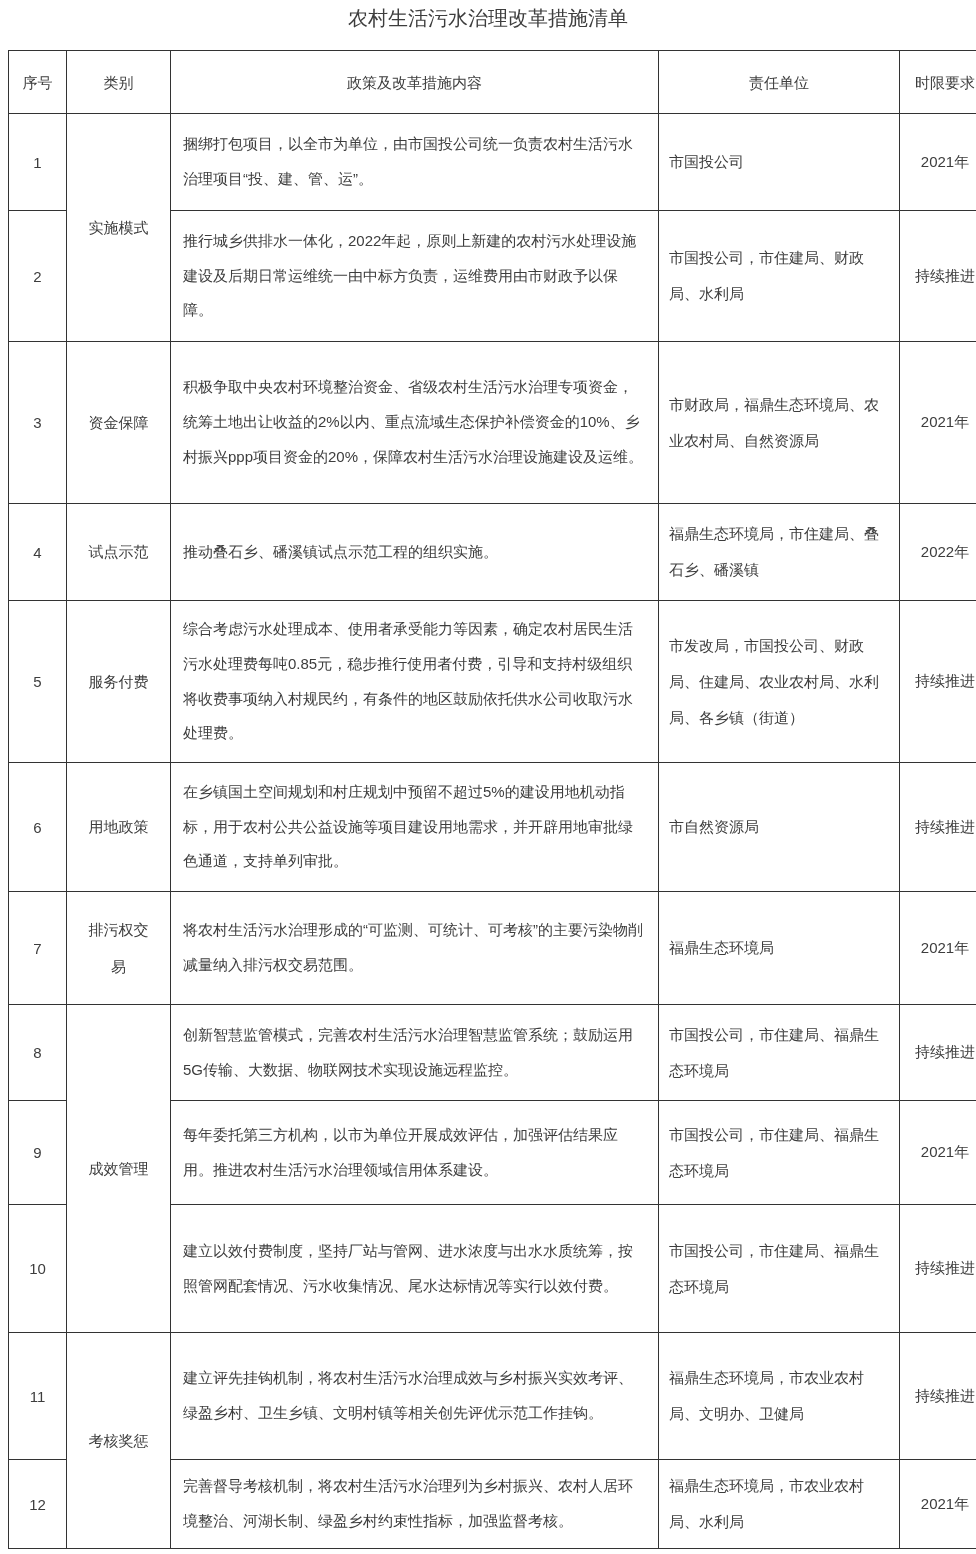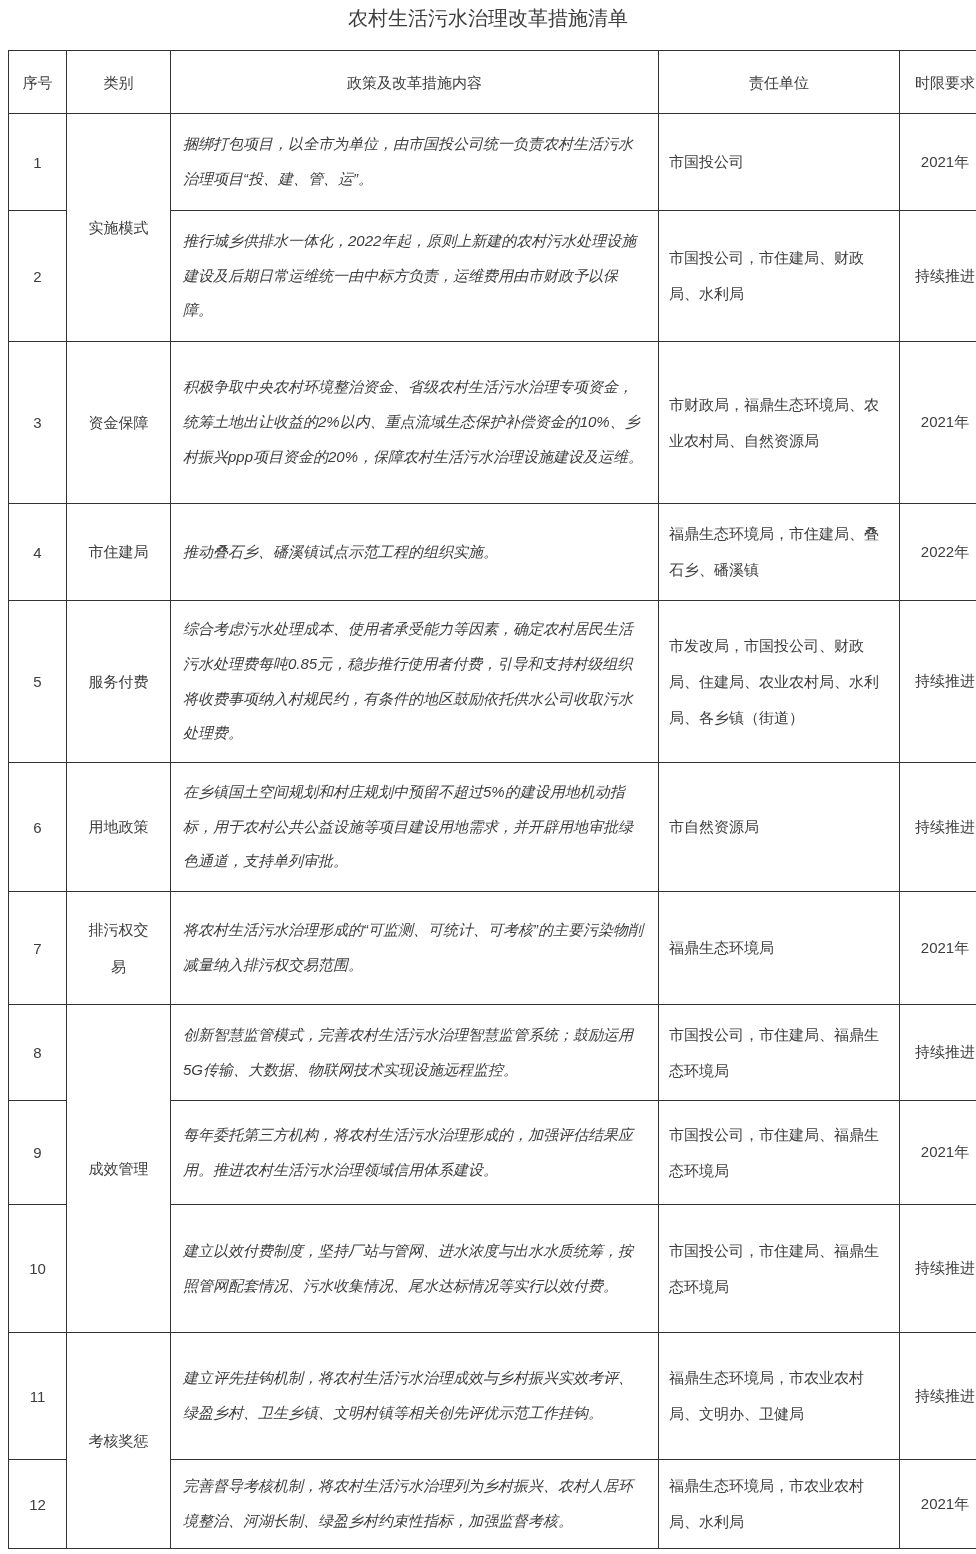--- a/index.html
+++ b/index.html
@@ -40,21 +40,21 @@
     background: #ffffff;
     overflow: hidden;
   }
   table.measures th {
     height: 63px;
     text-align: center;
     line-height: 1.4;
   }
   .c-no   { width: 58px;  text-align: center; }
   .c-cat  { width: 104px; text-align: center; padding: 0 20px; line-height: 2.5; }
-  .c-body { width: 488px; text-align: left;   padding: 6px 12px; line-height: 2.33; font-style: italic; }
+  .c-body { width: 488px; text-align: left;   padding: 6px 12px; line-height: 2.33; }
   .c-unit { width: 241px; text-align: left;   padding: 6px 10px; line-height: 2.4; }
   .c-time { width: 91px;  text-align: center; line-height: 1.5; }
 </style>
 </head>
 <body>
 
 <h1 class="page-title">农村生活污水治理改革措施清单</h1>
 
 <table class="measures">
   <colgroup>
@@ -89,21 +89,21 @@
     </tr>
     <tr style="height:162px">
       <td class="c-no">3</td>
       <td class="c-cat">资金保障</td>
       <td class="c-body">积极争取中央农村环境整治资金、省级农村生活污水治理专项资金，统筹土地出让收益的2%以内、重点流域生态保护补偿资金的10%、乡村振兴ppp项目资金的20%，保障农村生活污水治理设施建设及运维。</td>
       <td class="c-unit">市财政局，福鼎生态环境局、农业农村局、自然资源局</td>
       <td class="c-time">2021年</td>
     </tr>
     <tr style="height:97px">
       <td class="c-no">4</td>
-      <td class="c-cat">市住建局</td>
+      <td class="c-cat">试点示范</td>
       <td class="c-body">推动叠石乡、磻溪镇试点示范工程的组织实施。</td>
       <td class="c-unit">福鼎生态环境局，市住建局、叠石乡、磻溪镇</td>
       <td class="c-time">2022年</td>
     </tr>
     <tr style="height:162px">
       <td class="c-no">5</td>
       <td class="c-cat">服务付费</td>
       <td class="c-body">综合考虑污水处理成本、使用者承受能力等因素，确定农村居民生活污水处理费每吨0.85元，稳步推行使用者付费，引导和支持村级组织将收费事项纳入村规民约，有条件的地区鼓励依托供水公司收取污水处理费。</td>
       <td class="c-unit">市发改局，市国投公司、财政局、住建局、农业农村局、水利局、各乡镇（街道）</td>
       <td class="c-time">持续推进</td>
@@ -124,21 +124,21 @@
     </tr>
     <tr style="height:96px">
       <td class="c-no">8</td>
       <td class="c-cat" rowspan="3">成效管理</td>
       <td class="c-body">创新智慧监管模式，完善农村生活污水治理智慧监管系统；鼓励运用5G传输、大数据、物联网技术实现设施远程监控。</td>
       <td class="c-unit">市国投公司，市住建局、福鼎生态环境局</td>
       <td class="c-time">持续推进</td>
     </tr>
     <tr style="height:104px">
       <td class="c-no">9</td>
-      <td class="c-body">每年委托第三方机构，将农村生活污水治理形成的，加强评估结果应用。推进农村生活污水治理领域信用体系建设。</td>
+      <td class="c-body">每年委托第三方机构，以市为单位开展成效评估，加强评估结果应用。推进农村生活污水治理领域信用体系建设。</td>
       <td class="c-unit">市国投公司，市住建局、福鼎生态环境局</td>
       <td class="c-time">2021年</td>
     </tr>
     <tr style="height:128px">
       <td class="c-no">10</td>
       <td class="c-body">建立以效付费制度，坚持厂站与管网、进水浓度与出水水质统筹，按照管网配套情况、污水收集情况、尾水达标情况等实行以效付费。</td>
       <td class="c-unit">市国投公司，市住建局、福鼎生态环境局</td>
       <td class="c-time">持续推进</td>
     </tr>
     <tr style="height:127px">

